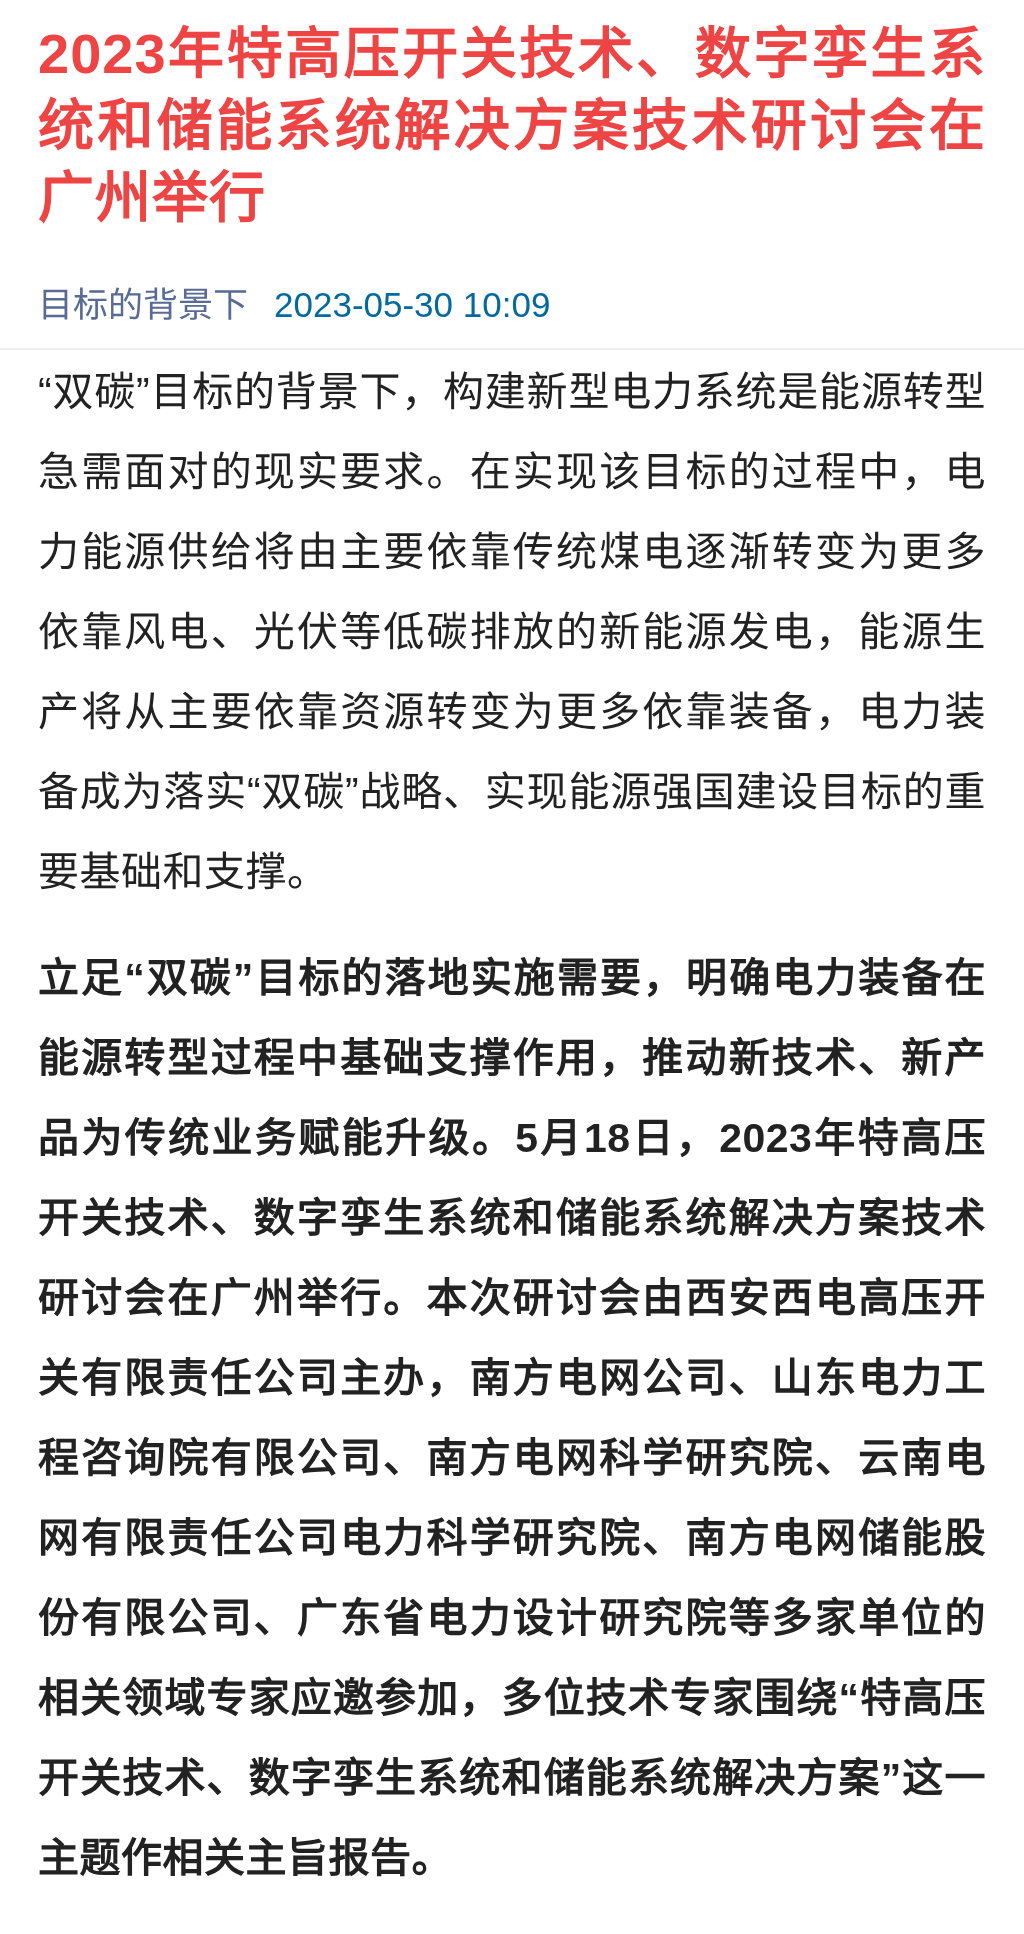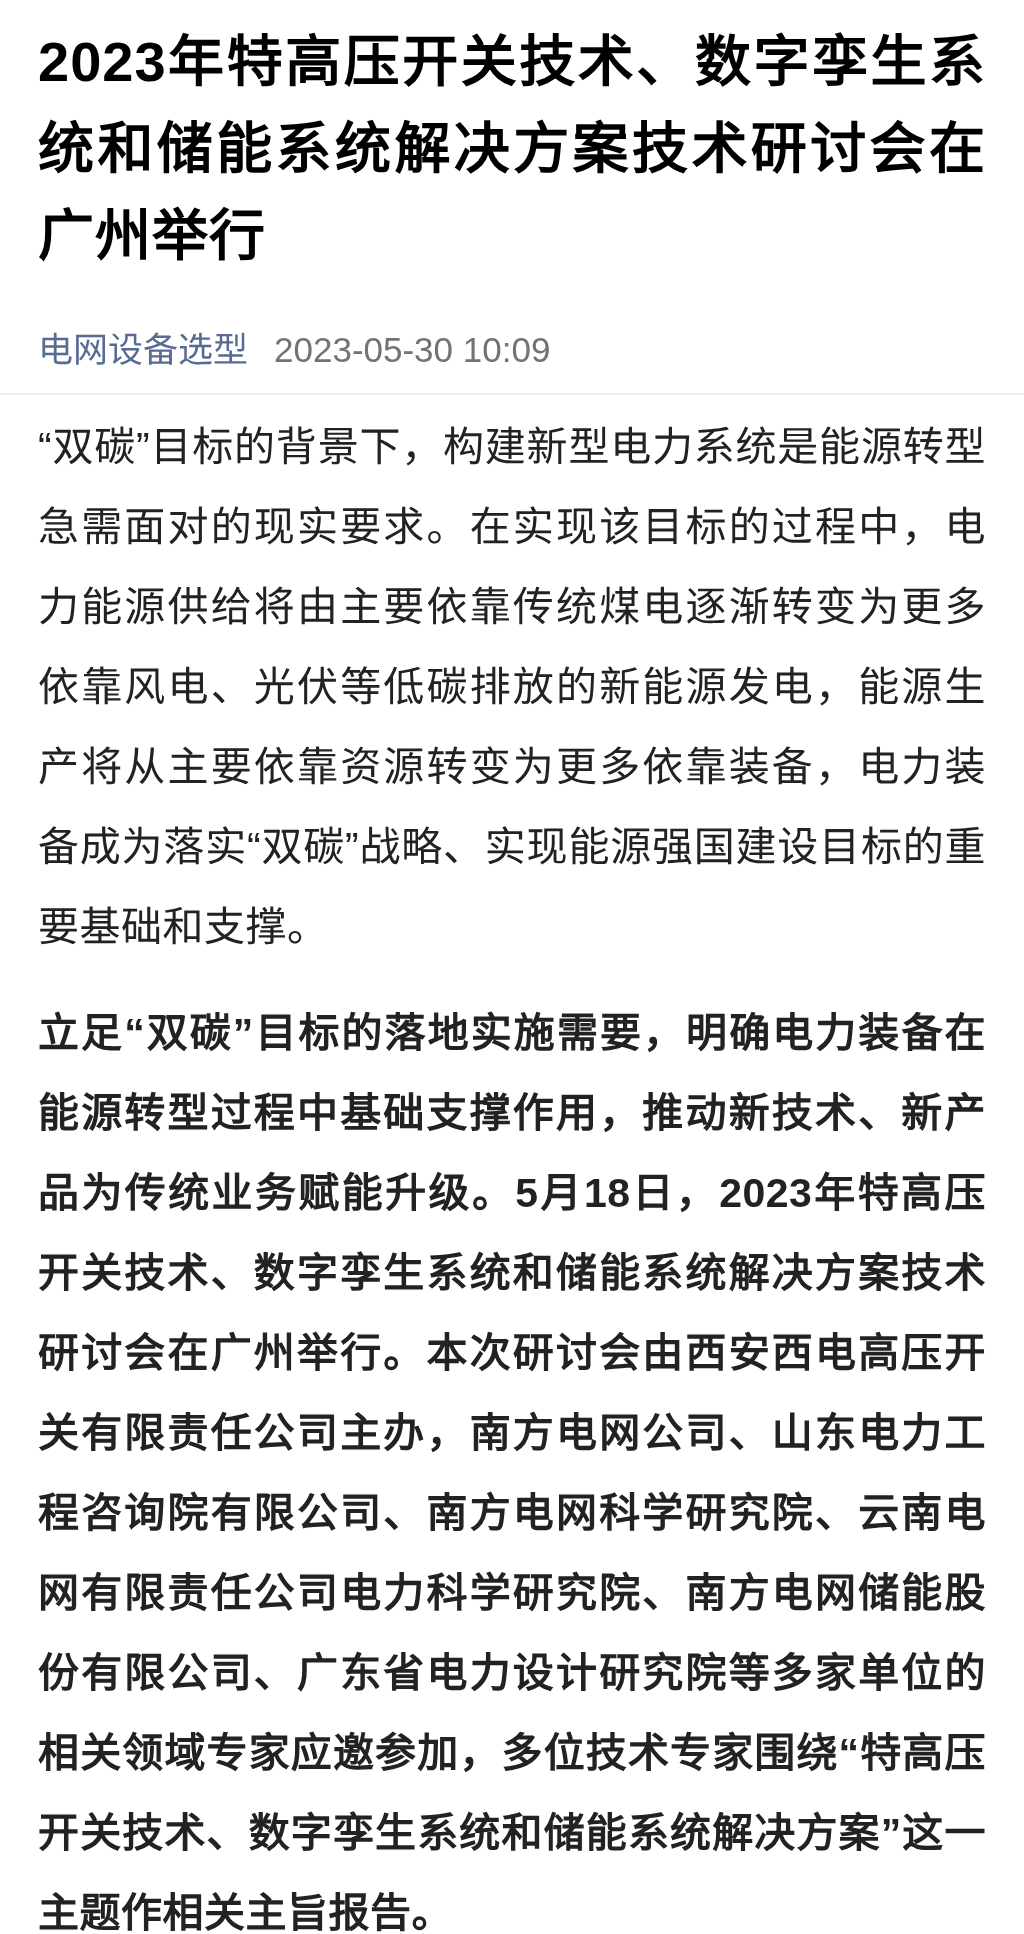--- a/index.html
+++ b/index.html
@@ -14,55 +14,55 @@
     -webkit-font-smoothing: antialiased;
   }
   .article-page {
     box-sizing: border-box;
     width: 1024px;
     padding: 18px 38px 30px 38px;
   }
   .article-title {
     margin: 0 0 48px 0;
     font-size: 56px;
-    line-height: 87px;
+    line-height: 72px;
     font-weight: 700;
-    color: #000000;
+    color: #ef4444;
     letter-spacing: 1px;
     text-align: justify;
   }
   .meta-row {
     display: flex;
     align-items: baseline;
     font-size: 35px;
     line-height: 46px;
     margin-bottom: 20px;
     white-space: nowrap;
   }
   .account-link {
     color: #576b95;
     text-decoration: none;
     margin-right: 26px;
     cursor: pointer;
   }
   .publish-time {
-    color: #737373;
+    color: #0369a1;
     margin-right: 16px;
   }
   .publish-location {
     color: #adadad;
   }
   .meta-divider {
     border: none;
     border-top: 2px solid #efefef;
     height: 0;
     margin: 0 -38px;
   }
   .article-body {
-    padding-top: 12px;
+    padding-top: 2px;
     font-size: 41px;
     line-height: 80px;
     color: #222222;
     letter-spacing: 0.5px;
     text-align: justify;
     text-justify: inter-ideograph;
     word-break: break-all;
   }
   .article-body p {
     margin: 0 0 26px 0;
@@ -73,21 +73,21 @@
   }
 </style>
 </head>
 <body>
 
 <div class="article-page">
 
   <h1 class="article-title">2023年特高压开关技术、数字孪生系统和储能系统解决方案技术研讨会在广州举行</h1>
 
   <div class="meta-row">
-    <a class="account-link">电网设备选型</a>
+    <a class="account-link">目标的背景下</a>
     <span class="publish-time">2023-05-30 10:09</span>
   </div>
 
   <hr class="meta-divider">
 
   <div class="article-body">
     <p>“双碳”目标的背景下，构建新型电力系统是能源转型急需面对的现实要求。在实现该目标的过程中，电力能源供给将由主要依靠传统煤电逐渐转变为更多依靠风电、光伏等低碳排放的新能源发电，能源生产将从主要依靠资源转变为更多依靠装备，电力装备成为落实“双碳”战略、实现能源强国建设目标的重要基础和支撑。</p>
     <p>立足“双碳”目标的落地实施需要，明确电力装备在能源转型过程中基础支撑作用，推动新技术、新产品为传统业务赋能升级。5月18日，2023年特高压开关技术、数字孪生系统和储能系统解决方案技术研讨会在广州举行。本次研讨会由西安西电高压开关有限责任公司主办，南方电网公司、山东电力工程咨询院有限公司、南方电网科学研究院、云南电网有限责任公司电力科学研究院、南方电网储能股份有限公司、广东省电力设计研究院等多家单位的相关领域专家应邀参加，多位技术专家围绕“特高压开关技术、数字孪生系统和储能系统解决方案”这一主题作相关主旨报告。</p>
   </div>
 

